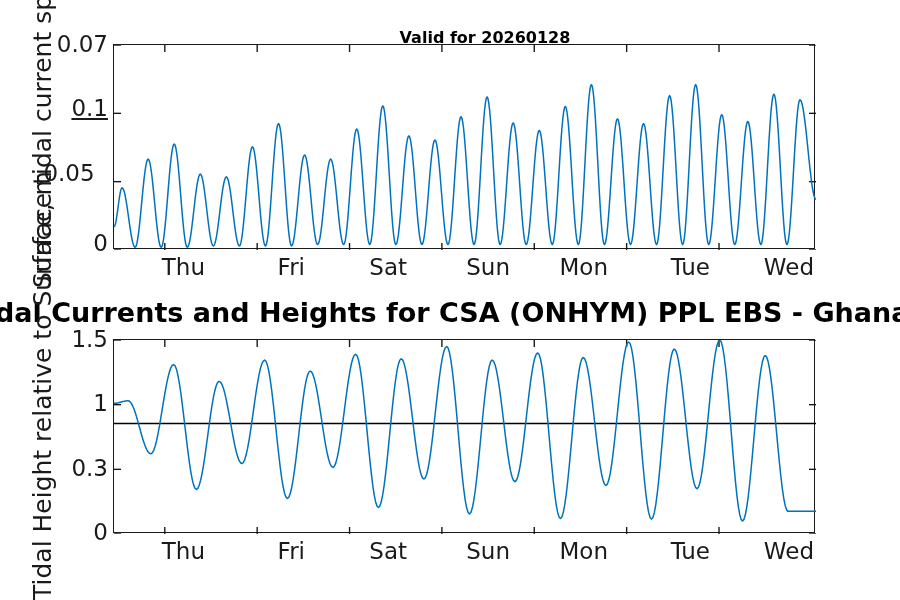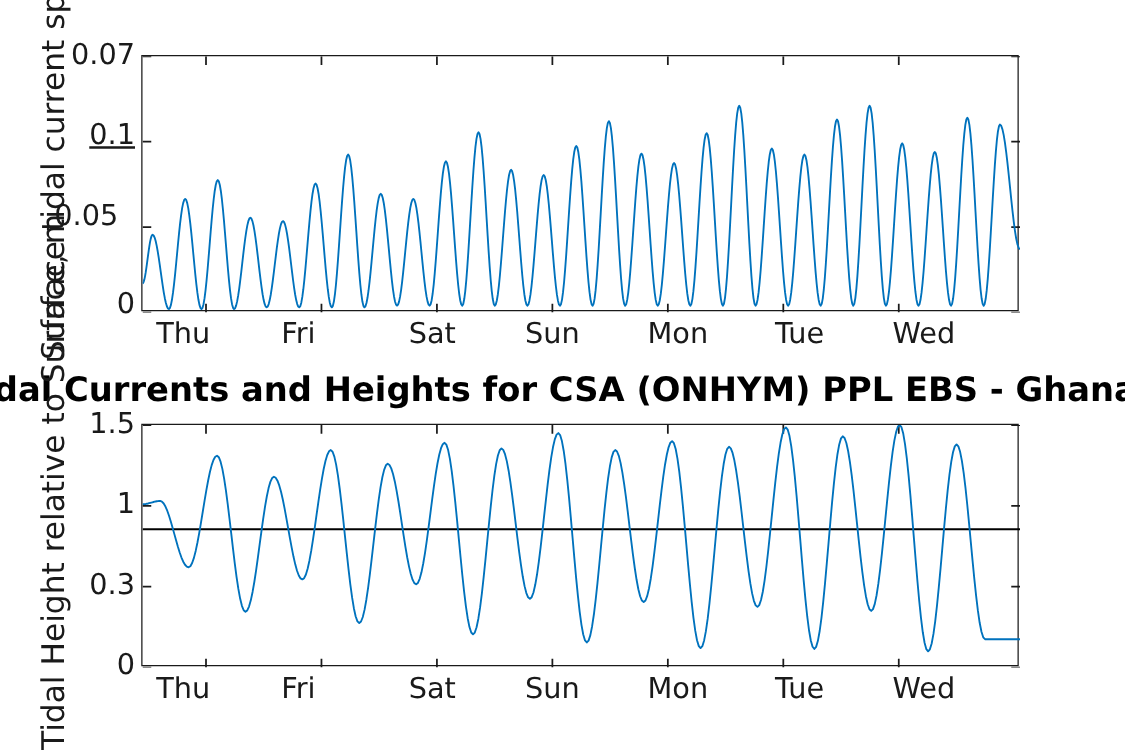--- a/index.html
+++ b/index.html
@@ -56,21 +56,21 @@
   .ytick {
     position: absolute;
     text-align: right;
     font-size: 23px;
     color: #1a1a1a;
     white-space: nowrap;
     line-height: 1;
   }
   .xtick {
     position: absolute;
-    text-align: left;
+    text-align: right;
     font-size: 23px;
     color: #1a1a1a;
     white-space: nowrap;
     line-height: 1;
   }
 
   
   .subplot-title {
     position: absolute;
     font-size: 16px;
@@ -89,20 +89,21 @@
     line-height: 1;
   }
 </style>
 </head>
 <body>
 
 <div class="figure">
 
   <div class="ylabel" id="ylabel-top" style="left:28px; top:288px;">Surface tidal current speed, kn</div>
 
+  <div class="subplot-title" id="title-top" style="left:310px; top:30px; width:350px;">Valid for 20260128</div>
 
   <div class="ytick" style="left:30px; top:33px; width:78px;">0.07</div>
   <div class="ytick" style="left:30px; top:97px; width:78px;text-decoration:underline;">0.1</div>
   <div class="ytick" style="left:30px; top:162px; width:78px;text-align:center;">0.05</div>
   <div class="ytick" style="left:30px; top:232px; width:78px;">0</div>
 
   <div class="panel" id="panel-top" style="left:113px; top:44px; width:702px; height:205px;">
     <svg id="svg-top" width="702" height="205" viewBox="0 0 702 205" preserveAspectRatio="none">
         <line x1="50.80263157894737" x2="50.80263157894737" y1="205" y2="198" stroke="#1a1a1a" stroke-width="1.4"></line>
         <line x1="50.80263157894737" x2="50.80263157894737" y1="0" y2="7" stroke="#1a1a1a" stroke-width="1.4"></line>

